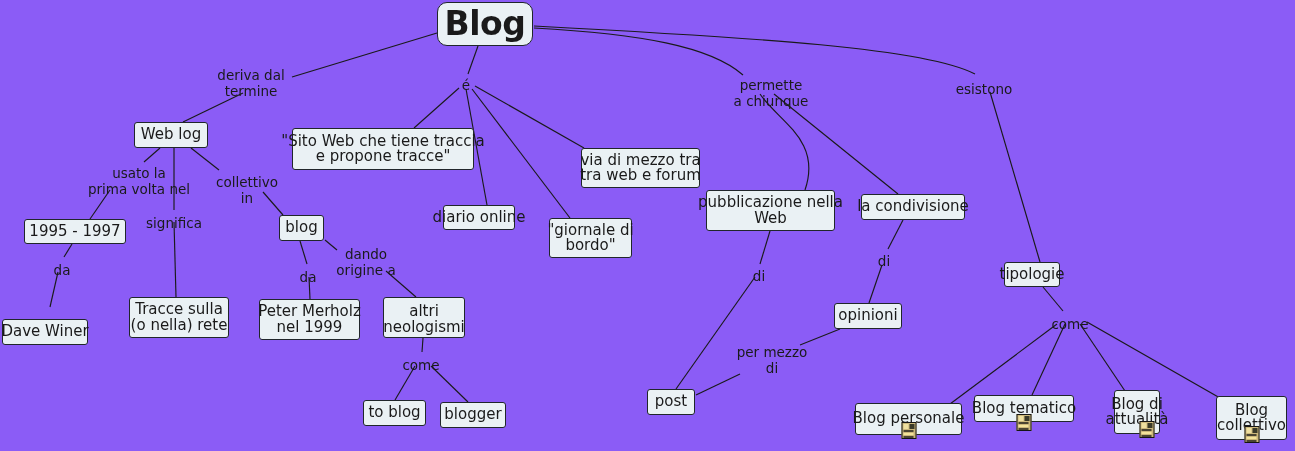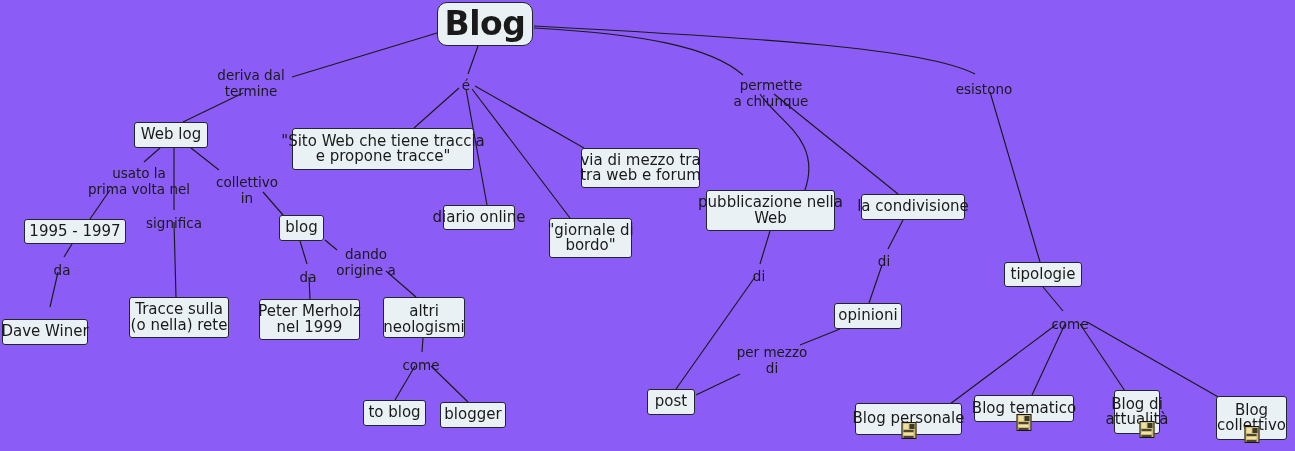--- a/index.html
+++ b/index.html
@@ -134,21 +134,21 @@
       <div class="node" style="left: 292px; top: 128px; width: 182px; height: 42px;"><span>"Sito Web che tiene traccia
 e propone tracce"</span></div>
       <div class="node" style="left: 581px; top: 148px; width: 119px; height: 40px;"><span>via di mezzo tra
 tra web e forum</span></div>
       <div class="node" style="left: 443px; top: 205px; width: 72px; height: 25px;"><span>diario online</span></div>
       <div class="node" style="left: 549px; top: 218px; width: 83px; height: 40px;"><span>"giornale di
 bordo"</span></div>
       <div class="node" style="left: 706px; top: 190px; width: 129px; height: 41px;"><span>pubblicazione nella
 Web</span></div>
       <div class="node" style="left: 861px; top: 194px; width: 104px; height: 26px;"><span>la condivisione</span></div>
-      <div class="node" style="left: 1004px; top: 262px; width: 78px; height: 25px;"><span>tipologie</span></div>
+      <div class="node" style="left: 1004px; top: 262px; width: 56px; height: 25px;"><span>tipologie</span></div>
       <div class="node" style="left: 24px; top: 219px; width: 102px; height: 25px;"><span>1995 - 1997</span></div>
       <div class="node" style="left: 2px; top: 307px; width: 86px; height: 26px; margin-top: 12px;"><span>Dave Winer</span></div>
       <div class="node" style="left: 129px; top: 297px; width: 100px; height: 41px;"><span>Tracce sulla
 (o nella) rete</span></div>
       <div class="node" style="left: 279px; top: 215px; width: 45px; height: 26px;"><span>blog</span></div>
       <div class="node" style="left: 259px; top: 299px; width: 101px; height: 41px;"><span>Peter Merholz
 nel 1999</span></div>
       <div class="node" style="left: 383px; top: 297px; width: 82px; height: 41px; justify-content: flex-end;"><span>altri
 neologismi</span></div>
       <div class="node" style="left: 363px; top: 400px; width: 63px; height: 26px;"><span>to blog</span></div>

